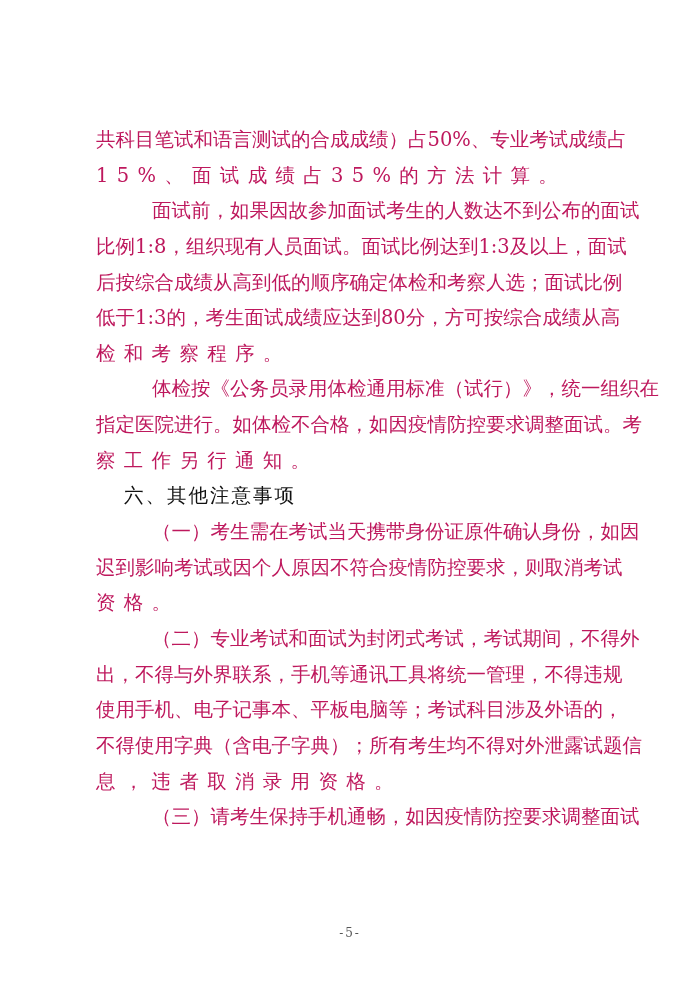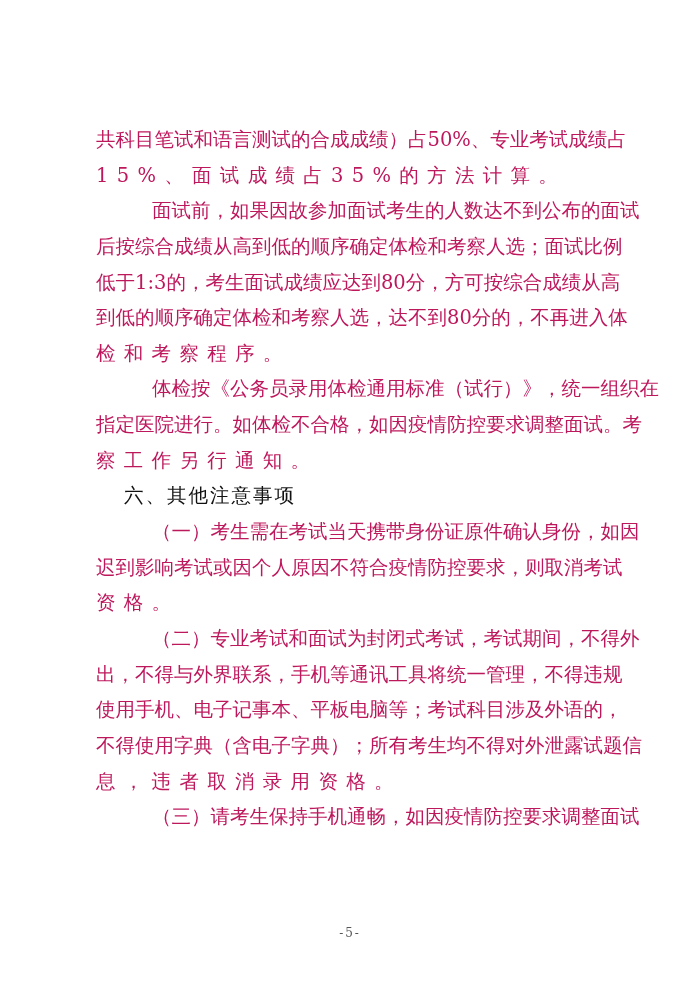--- a/index.html
+++ b/index.html
@@ -26,23 +26,23 @@
 </style>
 </head>
 <body>
 
 <div class="page">
 
   <div class="line justify">共科目笔试和语言测试的合成成绩）占50%、专业考试成绩占</div>
   <div class="line">15%、面试成绩占35%的方法计算。</div>
 
   <div class="line indent justify">面试前，如果因故参加面试考生的人数达不到公布的面试</div>
+  <div class="line justify">比例1:8，组织现有人员面试。面试比例达到1:3及以上，面试</div>
   <div class="line justify">后按综合成绩从高到低的顺序确定体检和考察人选；面试比例</div>
   <div class="line justify">低于1:3的，考生面试成绩应达到80分，方可按综合成绩从高</div>
-  <div class="line justify">到低的顺序确定体检和考察人选，达不到80分的，不再进入体</div>
   <div class="line">检和考察程序。</div>
 
   <div class="line indent justify">体检按《公务员录用体检通用标准（试行）》，统一组织在</div>
   <div class="line justify">指定医院进行。如体检不合格，如因疫情防控要求调整面试。考</div>
   <div class="line">察工作另行通知。</div>
 
   <div class="line heading">六、其他注意事项</div>
 
   <div class="line indent justify">（一）考生需在考试当天携带身份证原件确认身份，如因</div>
   <div class="line justify">迟到影响考试或因个人原因不符合疫情防控要求，则取消考试</div>

